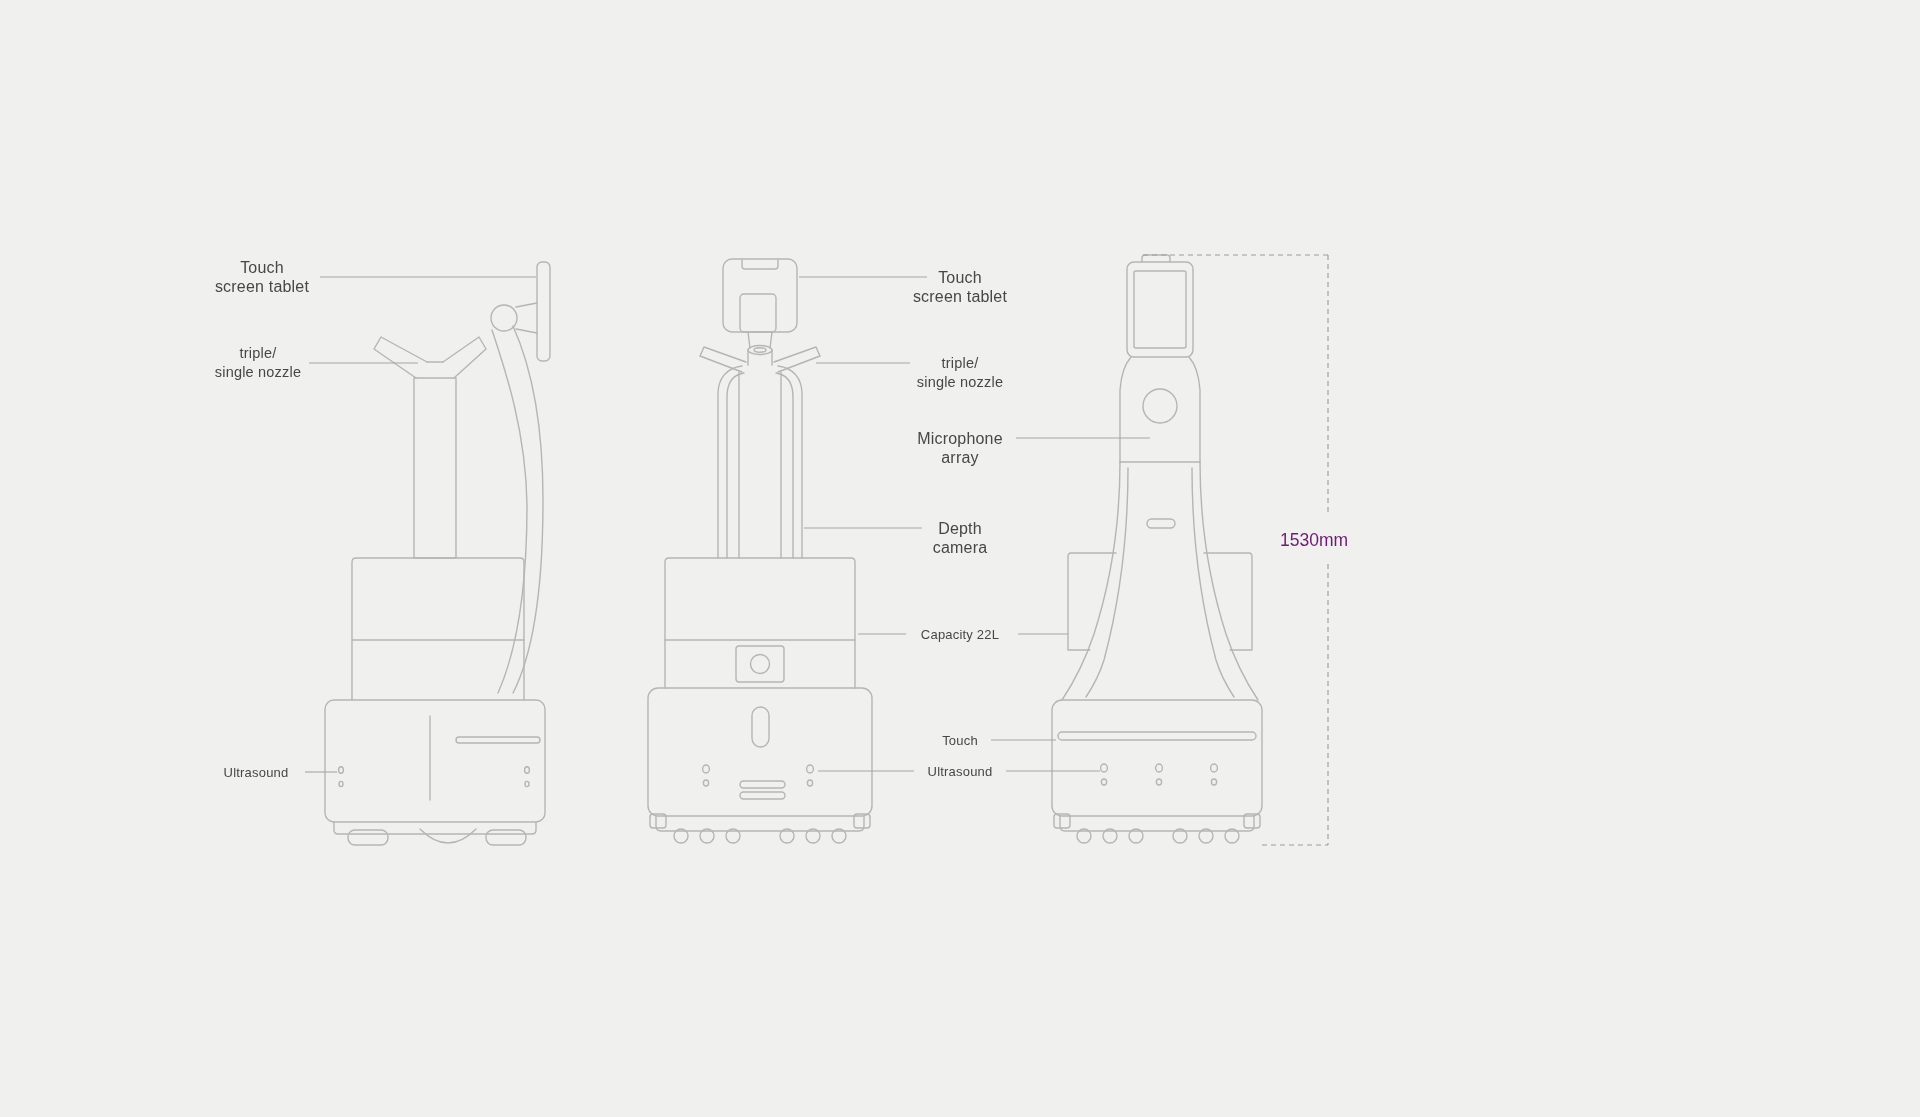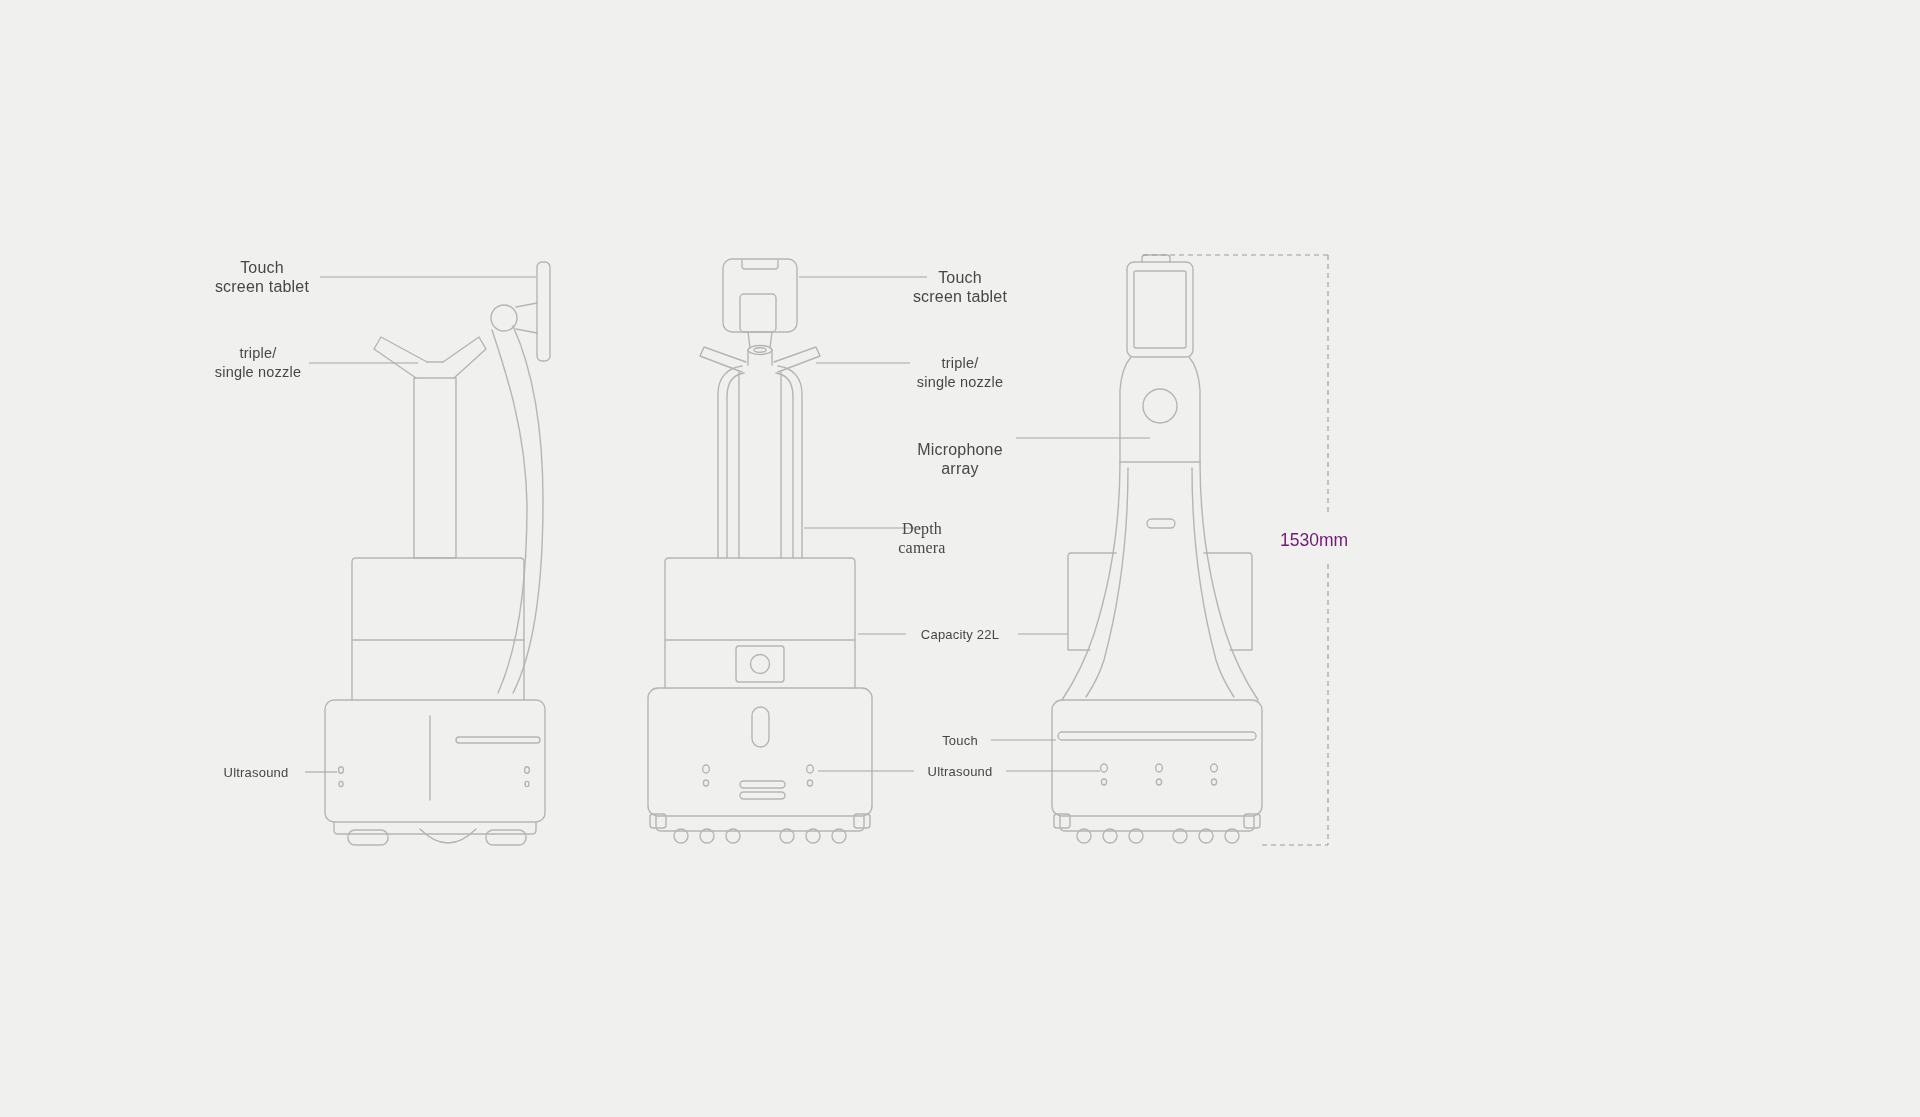--- a/index.html
+++ b/index.html
@@ -196,23 +196,23 @@
   <div class="lbl lbl-lg" style="left:187px; top:258px;">Touch
 screen tablet</div>
   <div class="lbl lbl-sm" style="left:183px; top:344px;">triple/
 single nozzle</div>
   <div class="lbl" style="left:181px; top:763px;">Ultrasound</div>
 
   <div class="lbl lbl-lg" style="left:885px; top:268px;">Touch
 screen tablet</div>
   <div class="lbl lbl-sm" style="left:885px; top:354px;">triple/
 single nozzle</div>
-  <div class="lbl lbl-lg" style="left:885px; top:440px;">Microphone
+  <div class="lbl lbl-lg" style="left:885px; top:429px;">Microphone
 array</div>
-  <div class="lbl lbl-lg" style="left:847px; top:519px;font-family:Liberation Serif, serif;">Depth
+  <div class="lbl lbl-lg" style="left:885px; top:519px;">Depth
 camera</div>
   <div class="lbl" style="left:885px; top:625px;">Capacity 22L</div>
   <div class="lbl" style="left:885px; top:731px;">Touch</div>
   <div class="lbl" style="left:885px; top:762px;">Ultrasound</div>
 
   <div class="dim-text">1530mm</div>
 
 </div>
 
 </body></html>

